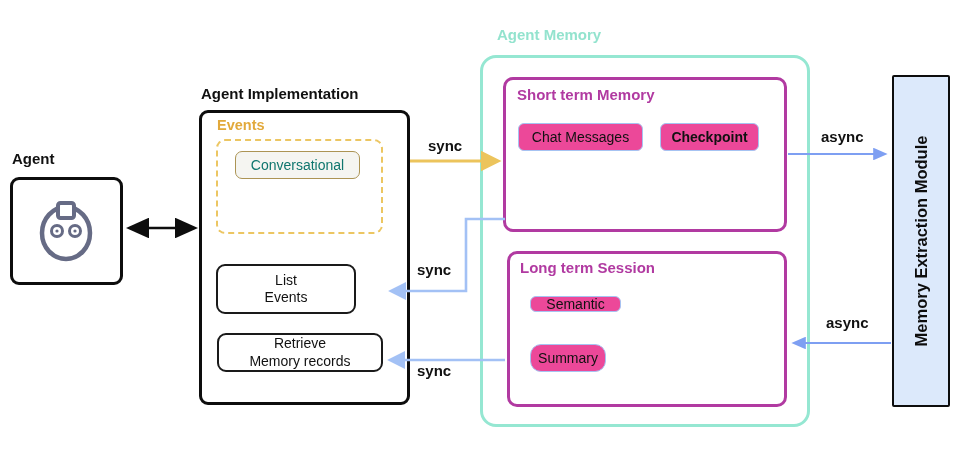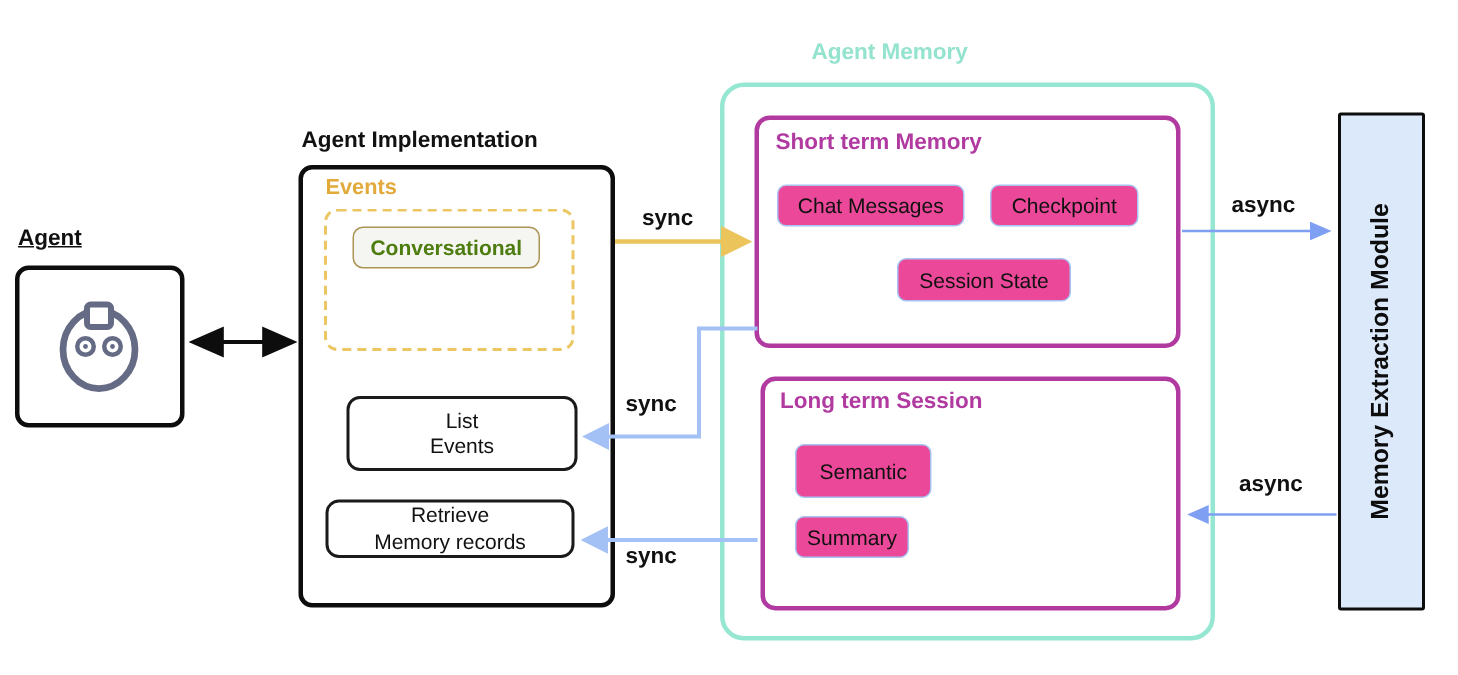--- a/index.html
+++ b/index.html
@@ -4,35 +4,35 @@
 <style>
   html,body{margin:0;padding:0;background:#ffffff;}
   body{font-family:"Liberation Sans","DejaVu Sans",sans-serif;}
   #canvas{position:relative;width:972px;height:450px;background:#ffffff;overflow:hidden;}
 
   .abs{position:absolute;box-sizing:border-box;}
 
   
   .section-title{font-weight:bold;font-size:15px;color:#111;white-space:nowrap;}
   .gold-title{font-weight:bold;font-size:15px;color:#E2A93B;white-space:nowrap;}
-  .teal-title{font-weight:bold;font-size:15px;color:#93E3CE;white-space:nowrap;margin-left:44px;}
+  .teal-title{font-weight:bold;font-size:15px;color:#93E3CE;white-space:nowrap;}
   .magenta-title{font-weight:bold;font-size:15px;color:#B13AA1;white-space:nowrap;}
 
   
   .black-box{border:3px solid #0d0d0d;border-radius:9px;background:#fff;}
   .teal-box{border:3px solid #95E7D2;border-radius:16px;background:#fff;}
   .magenta-box{border:3px solid #B13AA1;border-radius:10px;background:#fff;}
 
   
   .blue-chip{border:1.5px solid #A6C3F2;border-radius:6px;background:#ec4899;
     display:flex;align-items:center;justify-content:center;
     font-size:14px;color:#111;white-space:nowrap;}
   .tan-chip{border:1.5px solid #AC9454;border-radius:7px;background:#F5F5F1;
     display:flex;align-items:center;justify-content:center;
-    font-size:14px;color:#4d7c0f;white-space:nowrap;font-weight:bold;}
+    font-size:14px;color:#0f766e;white-space:nowrap;}
   .outline-op{border:2px solid #1a1a1a;border-radius:9px;background:#fff;
     display:flex;flex-direction:column;align-items:center;justify-content:center;
     font-size:14px;color:#111;line-height:1.25;}
 
   .dashed-gold{border:2px dashed #ECC662;border-radius:9px;background:transparent;}
 
   .edge-label{font-size:15px;font-weight:bold;color:#111;white-space:nowrap;}
 
   
   .module{background:#DCE9FB;border:2.5px solid #0d0d0d;border-radius:2px;}
@@ -40,21 +40,21 @@
     transform:translate(-50%,-50%) rotate(-90deg);
     font-weight:bold;font-size:16.5px;color:#0d0d0d;white-space:nowrap;}
 
   svg.layer{position:absolute;left:0;top:0;pointer-events:none;}
 </style>
 </head>
 <body>
 
 <div id="canvas">
 
-  <div class="abs section-title" style="left:12px;top:150px;text-decoration:underline;">Agent</div>
+  <div class="abs section-title" style="left:12px;top:150px;">Agent</div>
   <div class="abs black-box" style="left:10px;top:177px;width:113px;height:108px;">
     <svg width="107" height="102" viewBox="0 0 107 102">
       <g stroke="#666B85" fill="none">
         <ellipse cx="53" cy="53" rx="24" ry="26" stroke-width="4.5"></ellipse>
         <rect x="45" y="23" width="16" height="15" rx="2.5" fill="#ffffff" stroke-width="4"></rect>
         <circle cx="44" cy="51" r="5.5" stroke-width="3"></circle>
         <circle cx="62" cy="51" r="5.5" stroke-width="3"></circle>
         <circle cx="44" cy="51" r="1.6" fill="#666B85" stroke="none"></circle>
         <circle cx="62" cy="51" r="1.6" fill="#666B85" stroke="none"></circle>
       </g>
@@ -62,42 +62,41 @@
   </div>
 
   <div class="abs section-title" style="left:201px;top:85px;text-align:right;">Agent Implementation</div>
   <div class="abs black-box" style="left:199px;top:110px;width:211px;height:295px;"></div>
 
   <div class="abs gold-title" style="left:217px;top:117px;font-size:14.5px;">Events</div>
   <div class="abs dashed-gold" style="left:216px;top:139px;width:167px;height:95px;"></div>
 
   <div class="abs tan-chip" style="left:235px;top:151px;width:125px;height:28px;">Conversational</div>
 
-  <div class="abs outline-op" style="left:231px;top:264px;width:154px;height:50px;">
+  <div class="abs outline-op" style="left:216px;top:264px;width:140px;height:50px;">
     <span>List</span>
     <span>Events</span>
   </div>
   <div class="abs outline-op" style="left:217px;top:333px;width:166px;height:39px;">
     <span>Retrieve</span>
     <span>Memory records</span>
   </div>
 
   <div class="abs teal-title" style="left:497px;top:26px;">Agent Memory</div>
   <div class="abs teal-box" style="left:480px;top:55px;width:330px;height:372px;"></div>
 
   <div class="abs magenta-box" style="left:503px;top:77px;width:284px;height:155px;"></div>
   <div class="abs magenta-title" style="left:517px;top:86px;">Short term Memory</div>
   <div class="abs blue-chip" style="left:518px;top:123px;width:125px;height:28px;">Chat Messages</div>
-  <div class="abs blue-chip" style="left:660px;top:123px;width:99px;height:28px;">Checkpoint</div>
-  <div class="abs blue-chip" style="left:598px;top:172px;width:116px;height:29px;">Session State</div>
+  <div class="abs blue-chip" style="left:660px;top:123px;width:99px;height:28px;font-weight:bold;">Checkpoint</div>
 
   <div class="abs magenta-box" style="left:507px;top:251px;width:280px;height:156px;"></div>
   <div class="abs magenta-title" style="left:520px;top:259px;">Long term Session</div>
-  <div class="abs blue-chip" style="left:530px;top:296px;width:91px;height:36px;text-align:right;">Semantic</div>
-  <div class="abs blue-chip" style="left:530px;top:344px;width:76px;height:28px;">Summary</div>
+  <div class="abs blue-chip" style="left:530px;top:296px;width:91px;height:16px;text-align:right;">Semantic</div>
+  <div class="abs blue-chip" style="left:530px;top:344px;width:76px;height:28px;border-radius:11px;">Summary</div>
 
   <div class="abs module" style="left:892px;top:75px;width:58px;height:332px;">
     <div class="module-text">Memory Extraction Module</div>
   </div>
 
   <svg class="layer" width="972" height="450" viewBox="0 0 972 450">
     <defs>
       <marker id="mBlack" markerWidth="9" markerHeight="8" refX="7" refY="4" orient="auto">
         <path d="M0,0 L9,4 L0,8 Z" fill="#0d0d0d"></path>
       </marker>

